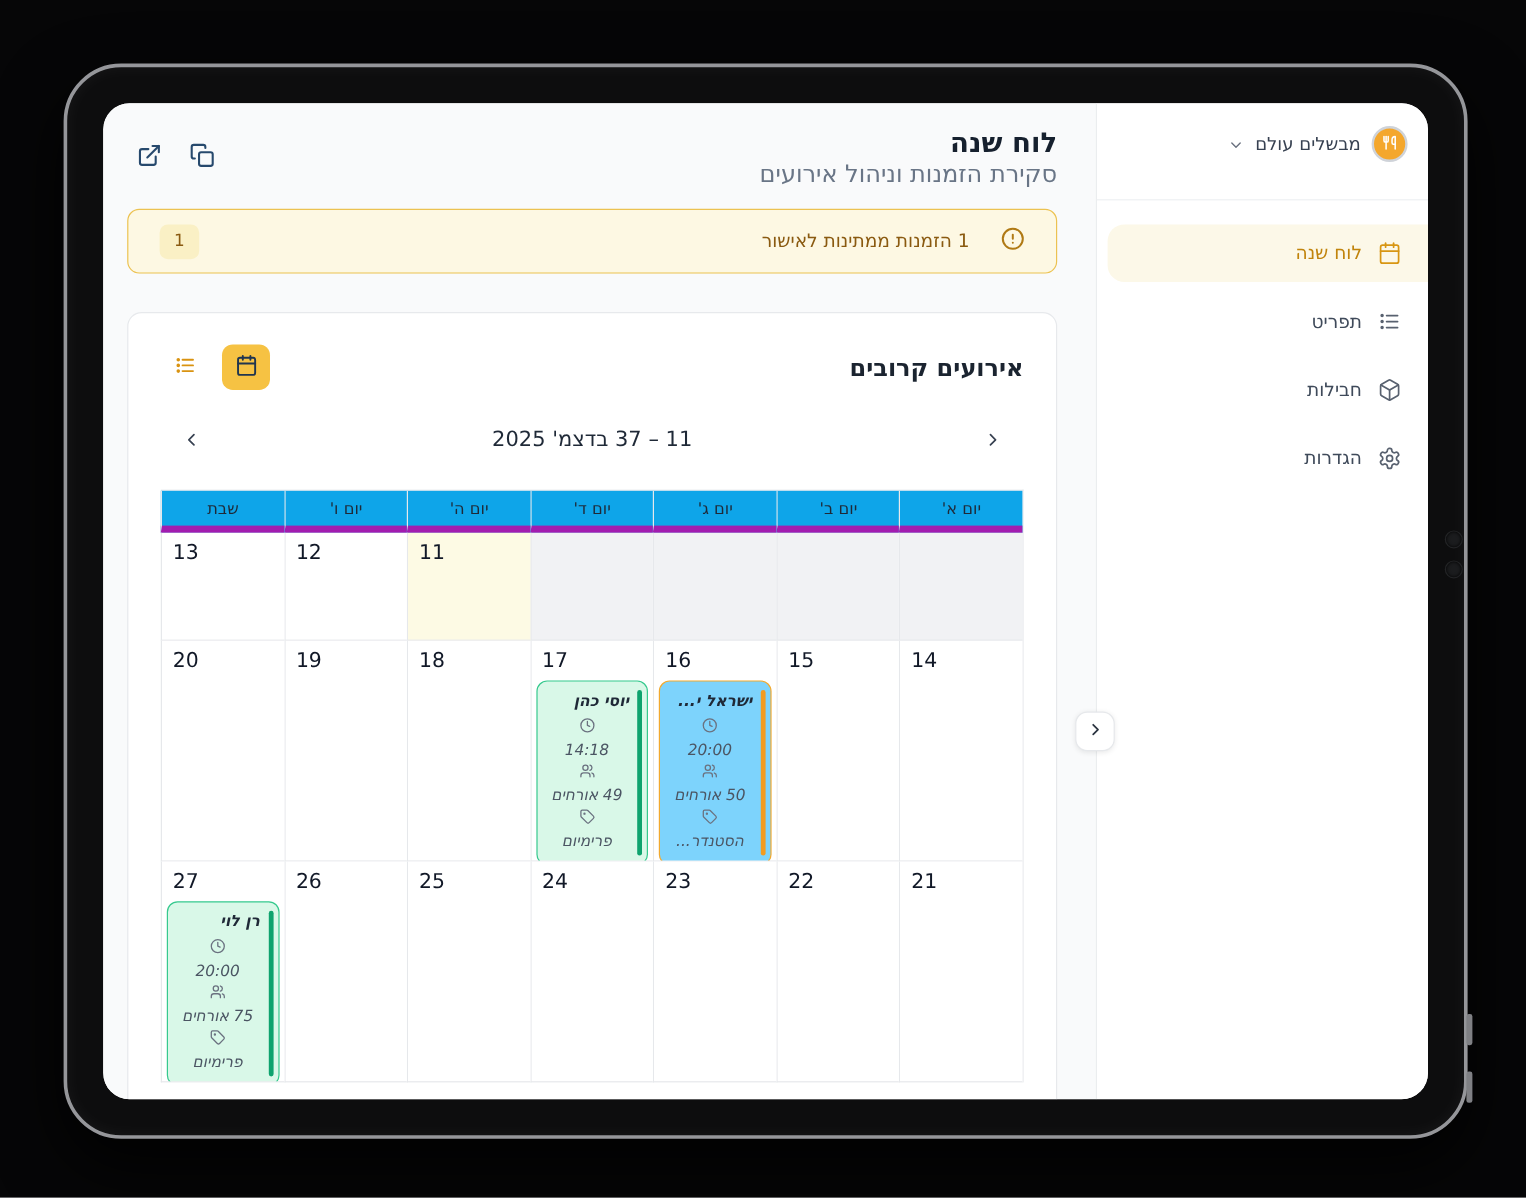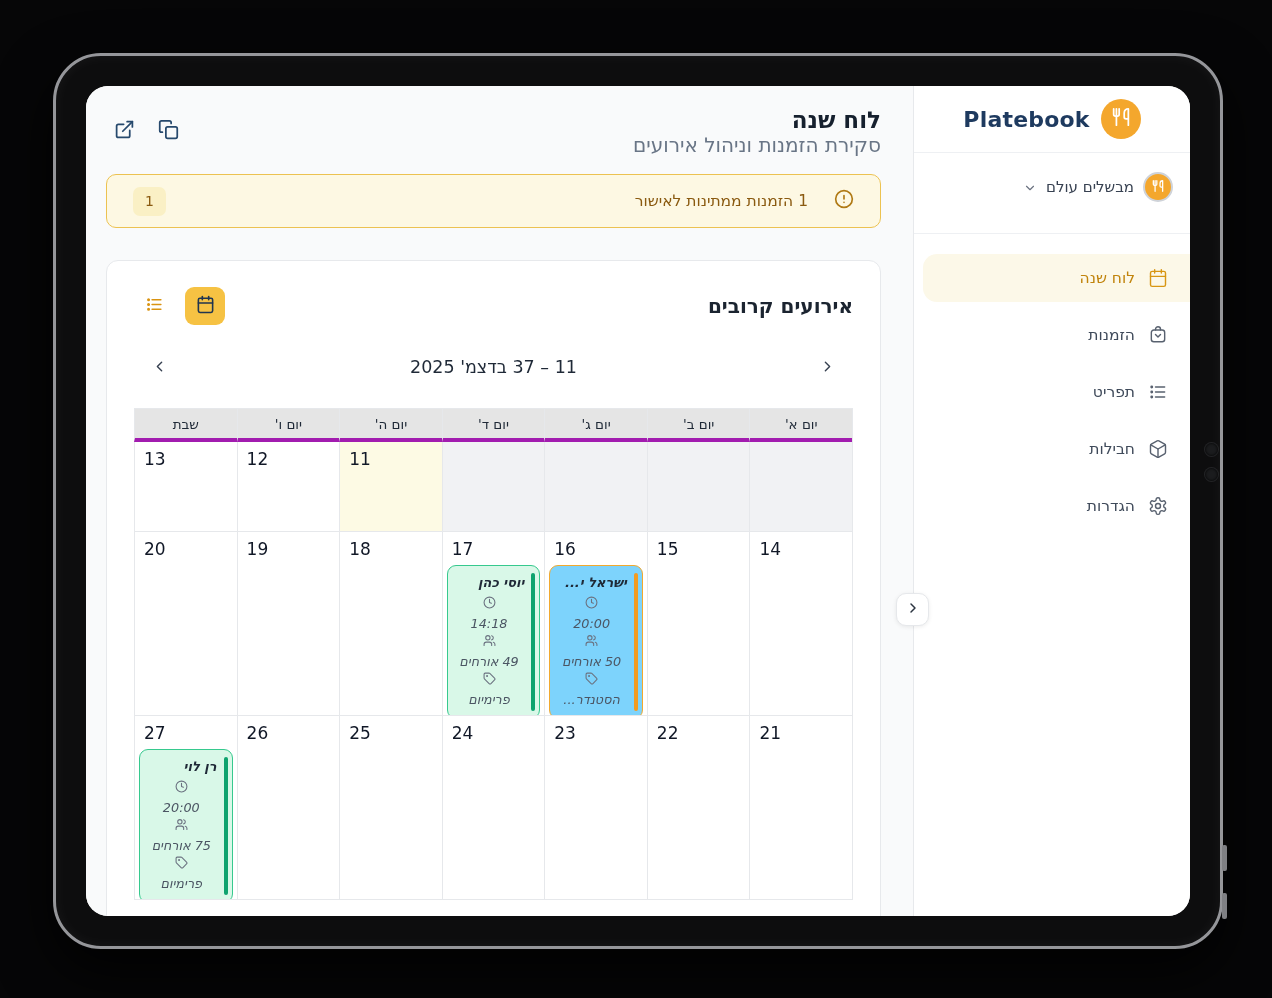--- a/index.html
+++ b/index.html
@@ -56,22 +56,22 @@
   .card-head{display:flex;justify-content:space-between;align-items:center;}
   .card-title{margin:0;font-size:20px;font-weight:bold;color:#1b2430;}
   .view-toggle{display:flex;align-items:center;gap:11px;}
   .toggle-btn{width:40px;height:38px;border-radius:9px;border:none;background:transparent;display:flex;
     align-items:center;justify-content:center;cursor:pointer;color:#d99311;}
   .toggle-btn.active{background:#f6c243;color:#20354f;}
   .range-nav{margin-top:30px;display:flex;align-items:center;justify-content:space-between;padding:0 14px;}
   .range-label{font-size:17.5px;color:#1f2937;}
   .nav-chev{background:none;border:none;padding:3px;cursor:pointer;color:#374151;display:flex;}
   .cal{margin-top:30px;display:grid;grid-template-columns:repeat(7,1fr);border-top:1px solid #e6e8eb;border-right:1px solid #e6e8eb;}
-  .dow{height:29px;border-left:1px solid #e6e8eb;border-bottom:4px solid #a21caf;display:flex;align-items:center;
-    justify-content:center;font-size:13.5px;color:#1f2937;background:#e5e5e5;}
+  .dow{height:29px;border-left:1px solid #e6e8eb;border-bottom:6px solid #a21caf;display:flex;align-items:center;
+    justify-content:center;font-size:13.5px;color:#1f2937;background:#0ea5e9;}
   .day{border-left:1px solid #e6e8eb;border-bottom:1px solid #e6e8eb;background:#fff;box-sizing:border-box;overflow:hidden;}
   .day.h-sm{height:90px;}
   .day.h-lg{height:184px;}
   .day.disabled{background:#f1f2f4;}
   .day.today{background:#fdfae4;}
   .num{font-size:17px;color:#111827;padding:7px 9px 0;text-align:left;font-weight:500;}
   .event{margin:6px 4px 0;border-radius:9px;padding:8px 15px 9px 6px;position:relative;cursor:pointer;font-style:italic;}
   .event .bar{position:absolute;right:4px;top:7px;bottom:7px;width:4px;border-radius:3px;}
   .event.success{background:#d9f8e8;border:1.5px solid #36c98e;}
   .event.success .bar{background:#0ea36e;}
@@ -89,32 +89,20 @@
 
 <div class="frame">
   <div class="cam c1"></div>
   <div class="cam c2"></div>
   <div class="side-btn b1"></div>
   <div class="side-btn b2"></div>
 
   <div class="screen">
 
     <aside class="sidebar">
-      <div class="logo-row">
-        <span class="logo-badge">
-          <span>
-            <svg width="22" height="22" viewBox="0 0 24 24" fill="none" stroke="#fff" stroke-width="1.9" stroke-linecap="round" stroke-linejoin="round">
-                <path d="M4 3v6c0 1.1.9 2 2 2h2a2 2 0 0 0 2-2V3"></path>
-                <path d="M7 3v18"></path>
-                <path d="M20 14V3a4.5 4.5 0 0 0-4.5 4.5V12c0 1.1.9 2 2 2H20Zm0 0v7"></path>
-              </svg>
-          </span>
-        </span>
-        <span class="logo-text">Platebook</span>
-      </div>
 
       <div class="venue-row">
         <span class="avatar">
           <span>
             <svg width="14" height="14" viewBox="0 0 24 24" fill="none" stroke="#fff" stroke-width="2.2" stroke-linecap="round" stroke-linejoin="round">
                 <path d="M4 3v6c0 1.1.9 2 2 2h2a2 2 0 0 0 2-2V3"></path>
                 <path d="M7 3v18"></path>
                 <path d="M20 14V3a4.5 4.5 0 0 0-4.5 4.5V12c0 1.1.9 2 2 2H20Zm0 0v7"></path>
               </svg>
           </span>
@@ -131,30 +119,20 @@
           <div class="nav-item active">
             <span class="nav-ic">
               <svg width="20" height="20" viewBox="0 0 24 24" fill="none" stroke="currentColor" stroke-width="1.7" stroke-linecap="round" stroke-linejoin="round">
                 <rect x="3" y="4" width="18" height="18" rx="2"></rect>
                 <line x1="16" y1="2" x2="16" y2="6"></line>
                 <line x1="8" y1="2" x2="8" y2="6"></line>
                 <line x1="3" y1="10" x2="21" y2="10"></line>
               </svg>
             </span>
                  <span>לוח שנה</span>
-          </div>
-          <div class="nav-item">
-            <span class="nav-ic">
-              <svg width="20" height="20" viewBox="0 0 24 24" fill="none" stroke="currentColor" stroke-width="1.7" stroke-linecap="round" stroke-linejoin="round">
-                <rect x="4" y="6" width="16" height="14" rx="3"></rect>
-                <path d="M9 6V5a3 3 0 0 1 6 0v1"></path>
-                <path d="m9 11.5 3 3 3-3"></path>
-              </svg>
-            </span>
-                 <span>הזמנות</span>
           </div>
           <div class="nav-item">
             <span class="nav-ic">
               <svg width="20" height="20" viewBox="0 0 24 24" fill="none" stroke="currentColor" stroke-width="1.7" stroke-linecap="round" stroke-linejoin="round">
                 <line x1="9" y1="6" x2="20" y2="6"></line>
                 <line x1="9" y1="12" x2="20" y2="12"></line>
                 <line x1="9" y1="18" x2="20" y2="18"></line>
                 <circle cx="4.5" cy="6" r="0.9" fill="currentColor"></circle>
                 <circle cx="4.5" cy="12" r="0.9" fill="currentColor"></circle>
                 <circle cx="4.5" cy="18" r="0.9" fill="currentColor"></circle>

